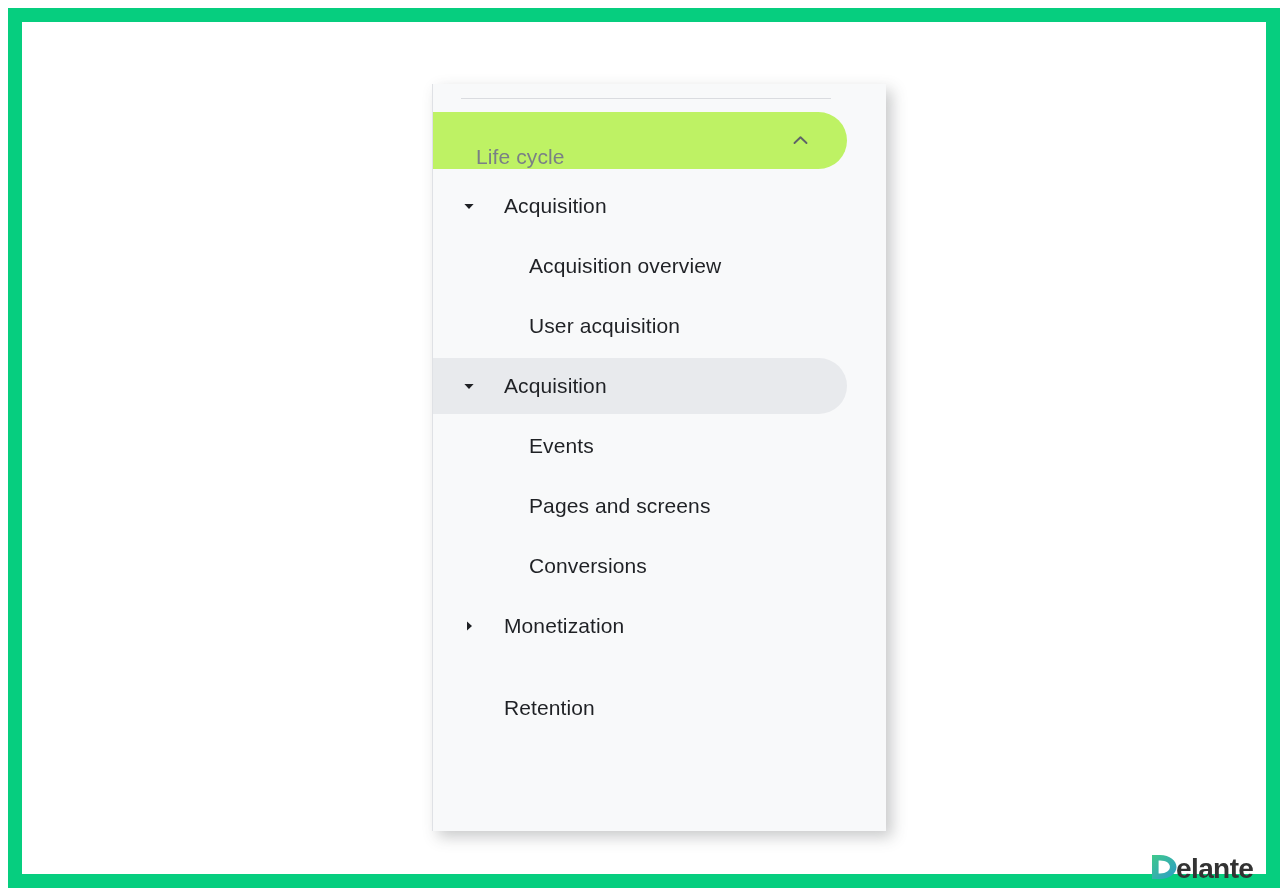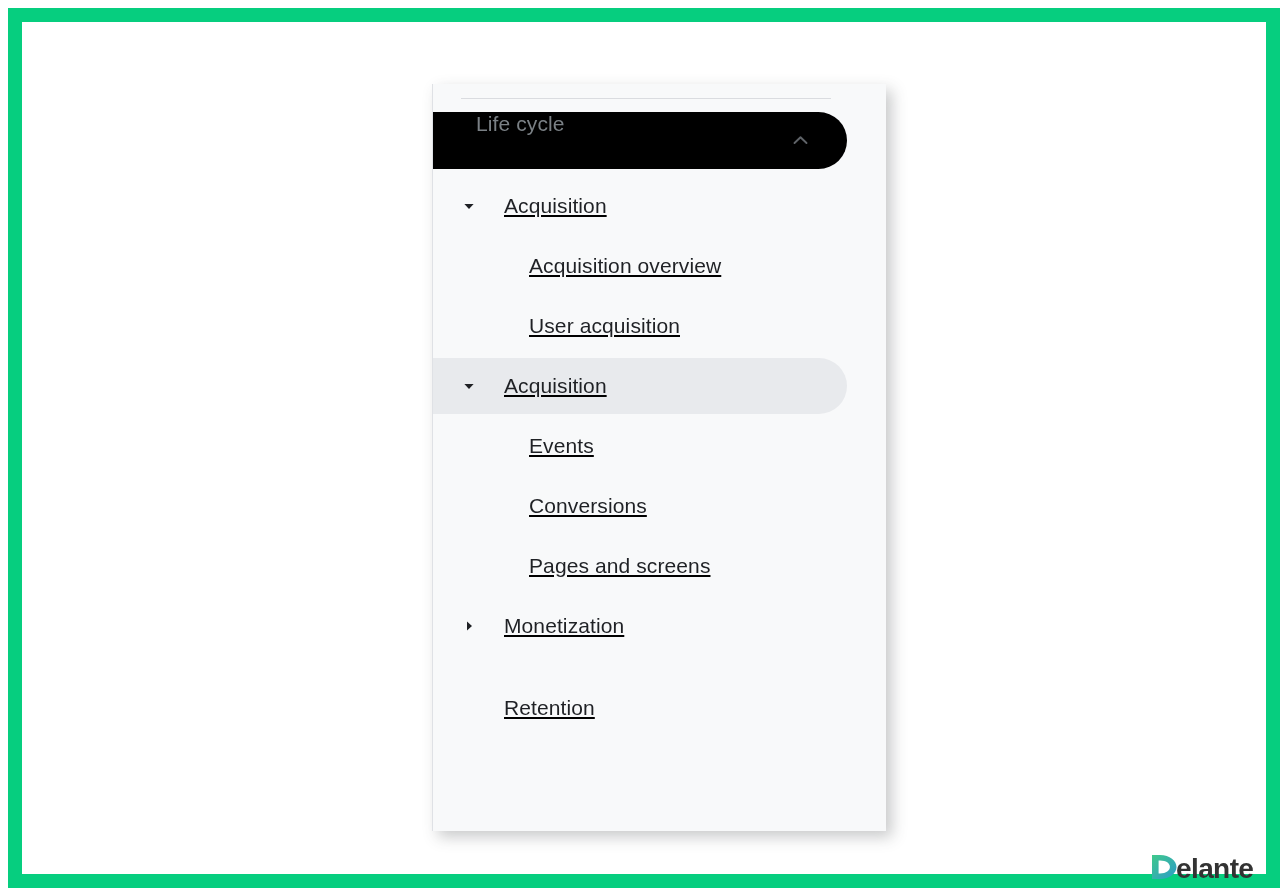--- a/index.html
+++ b/index.html
@@ -54,23 +54,23 @@
   }
 
   
   .section-header {
     position: absolute;
     left: 0;
     top: 28px;
     width: 414px;
     height: 57px;
     border-radius: 0 29px 29px 0;
-    background: #000000;
+    background: #bef264;
     display: flex;
-    align-items: flex-start;
+    align-items: flex-end;
     cursor: pointer;
   }
   .section-header-label {
     margin-left: 43px;
     font-size: 21px;
     color: #7A8085;
     letter-spacing: 0.1px;
   }
   .chevron-up {
     position: absolute;
@@ -89,21 +89,20 @@
     top: 92px;
     width: 453px;
   }
 
   .nav-row {
     position: relative;
     height: 60px;
     display: flex;
     align-items: center;
     cursor: pointer;
-    text-decoration: underline;
   }
   .nav-row .pill {
     position: absolute;
     left: 0;
     top: 2px;
     width: 414px;
     height: 56px;
     border-radius: 0 28px 28px 0;
     background: transparent;
     pointer-events: none;
@@ -198,26 +197,26 @@
         </div>
 
 
         <div class="nav-row child">
           <span class="pill"></span>
           <span class="nav-label">Events</span>
         </div>
 
         <div class="nav-row child">
           <span class="pill"></span>
+          <span class="nav-label">Pages and screens</span>
+        </div>
+
+        <div class="nav-row child">
+          <span class="pill"></span>
           <span class="nav-label">Conversions</span>
-        </div>
-
-        <div class="nav-row child">
-          <span class="pill"></span>
-          <span class="nav-label">Pages and screens</span>
         </div>
 
         <div class="nav-row group">
           <span class="pill"></span>
           <span class="tri">
             <svg width="14" height="14" viewBox="0 0 14 14">
               <path d="M5 2.4 L5 11.6 L10 7 Z" fill="#1F2125"></path>
             </svg>
           </span>
           <span class="nav-label">Monetization</span>

